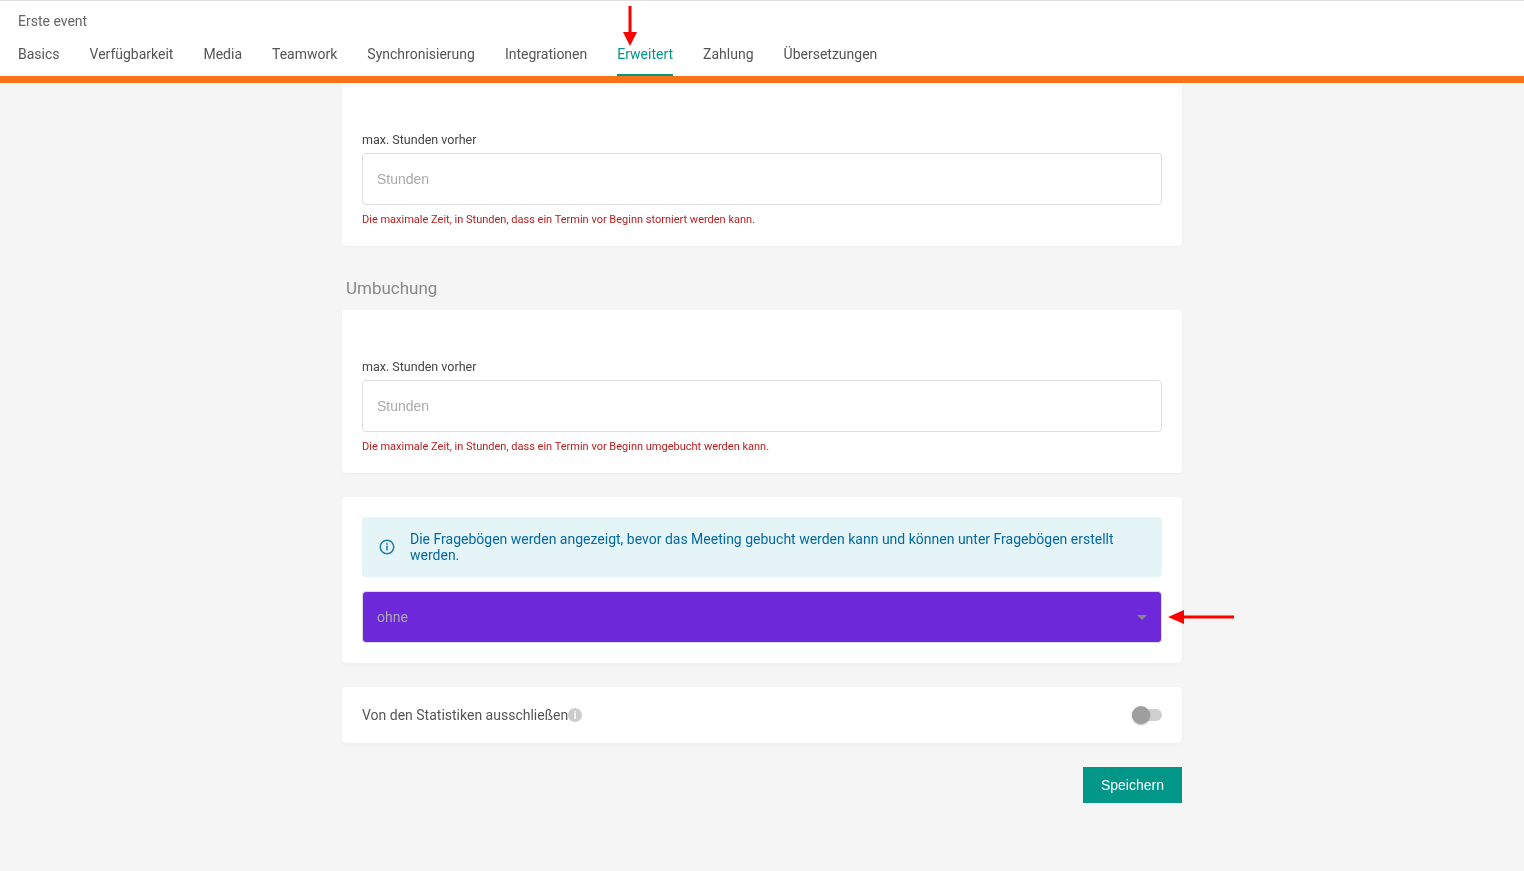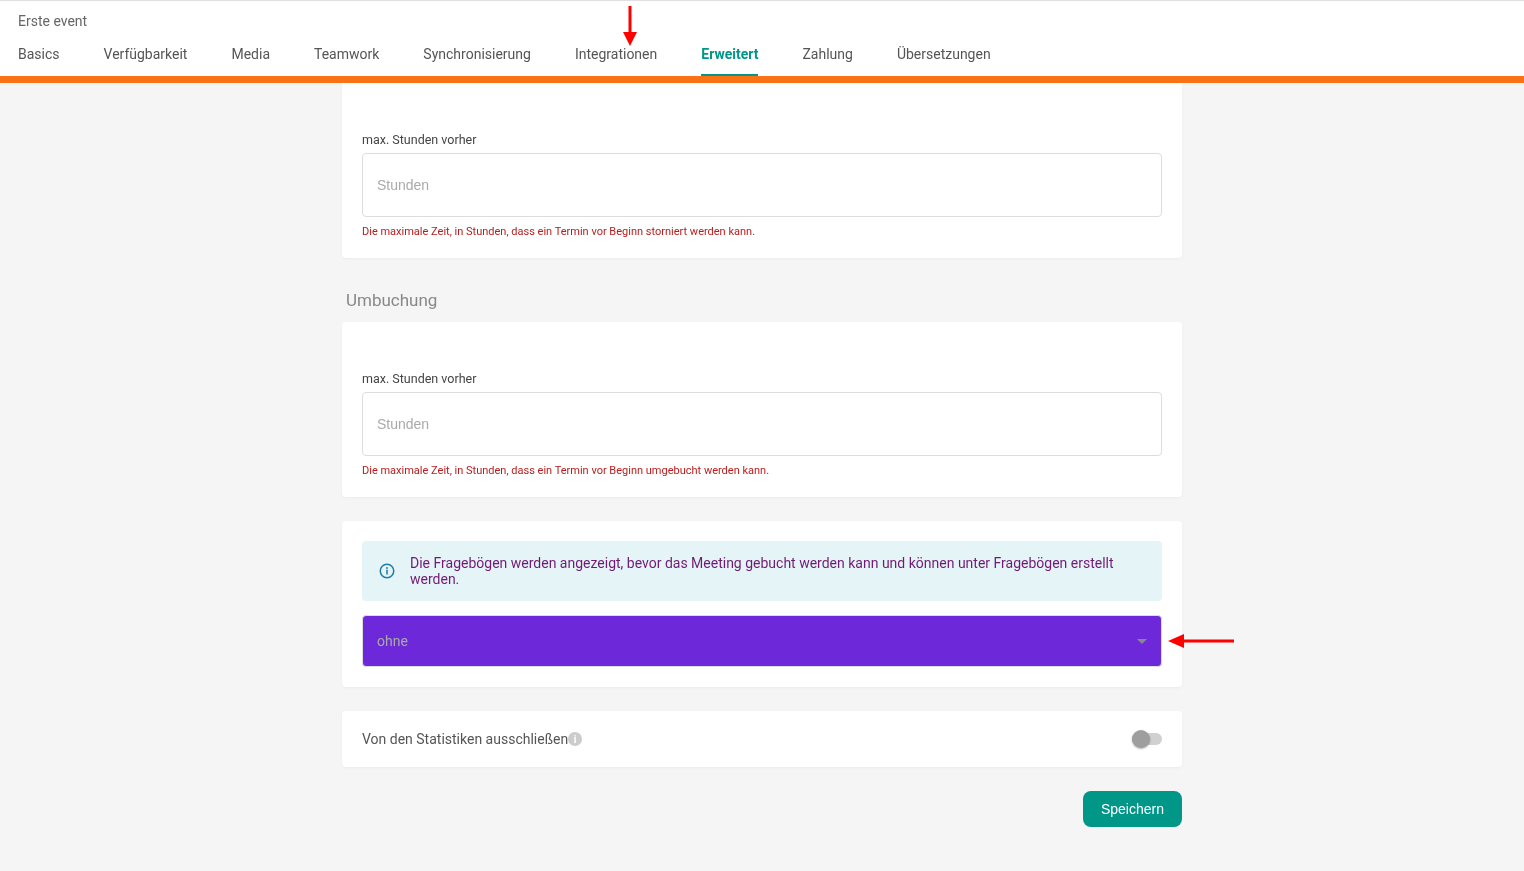--- a/index.html
+++ b/index.html
@@ -6,29 +6,29 @@
   html, body { height: 100%; }
   body {
     font-family: -apple-system, BlinkMacSystemFont, "Segoe UI", Roboto, Helvetica, Arial, sans-serif;
     background: #f5f5f5;
     color: #444;
     font-size: 14px;
   }
   .topbar { background: #fff; border-top: 1px solid #e0e0e0; border-bottom: 7px solid #f97316; }
   .topbar-inner { padding: 0 18px; }
   .page-title { font-size: 14px; color: #666; padding: 12px 0 6px 0; }
-  .tabs { display: flex; gap: 44px; }
+  .tabs { display: flex; gap: 30px; }
   .tab {
     padding: 11px 0 12px 0;
     color: #555;
     font-size: 14px;
     cursor: pointer;
     border-bottom: 2px solid transparent;
   }
-  .tab.active { color: #009688; border-bottom: 2px solid #009688; font-weight: bold; }
+  .tab.active { color: #009688; border-bottom: 2px solid #009688; }
 
   .content {
     max-width: 840px;
     margin: 0 auto;
     padding: 0 0 60px 0;
   }
 
   .card {
     background: #fff;
     border-radius: 4px;
@@ -41,39 +41,39 @@
   .section-title {
     color: #888;
     font-size: 17px;
     font-weight: 400;
     margin: 32px 0 12px 4px;
   }
 
   .field-label { font-size: 12.5px; color: #444; margin-bottom: 6px; margin-top: 29px; }
   .text-input {
     width: 100%;
-    height: 64px;
+    height: 52px;
     border: 1px solid #ddd;
     border-radius: 4px;
     padding: 0 14px;
     font-size: 14px;
     color: #444;
     outline: none;
   }
   .text-input::placeholder { color: #aaa; }
   .helper { font-size: 11px; color: #b91c1c; margin-top: 8px; }
 
   .info-box {
     display: flex;
     align-items: center;
     gap: 14px;
     background: #e5f4f6;
     border-radius: 4px;
     padding: 14px 16px;
-    color: #701a75;
+    color: #0369a1;
     font-size: 14px;
     margin-bottom: 14px;
   }
   .info-icon {
     width: 18px; height: 18px; flex: 0 0 auto;
     color: #1e7ea5;
   }
 
   .select-box {
     width: 100%;
@@ -114,21 +114,21 @@
   }
   .switch::after {
     content: ""; position: absolute; left: 0; top: -3px;
     width: 18px; height: 18px; border-radius: 50%;
     background: #9e9e9e; box-shadow: 0 1px 2px rgba(0,0,0,.3);
   }
 
   .actions { display: flex; justify-content: flex-end; margin-top: 8px; }
   .btn-primary {
     background: #009688; color: #fff; border: none;
-    padding: 10px 18px; border-radius: 8px; font-size: 14px;
+    padding: 10px 18px; border-radius: 0; font-size: 14px;
     cursor: pointer;
   }
 
   
   .arrow-down {
     position: absolute;
     left: 620px; top: 6px;
     pointer-events: none;
   }
   .arrow-left {

